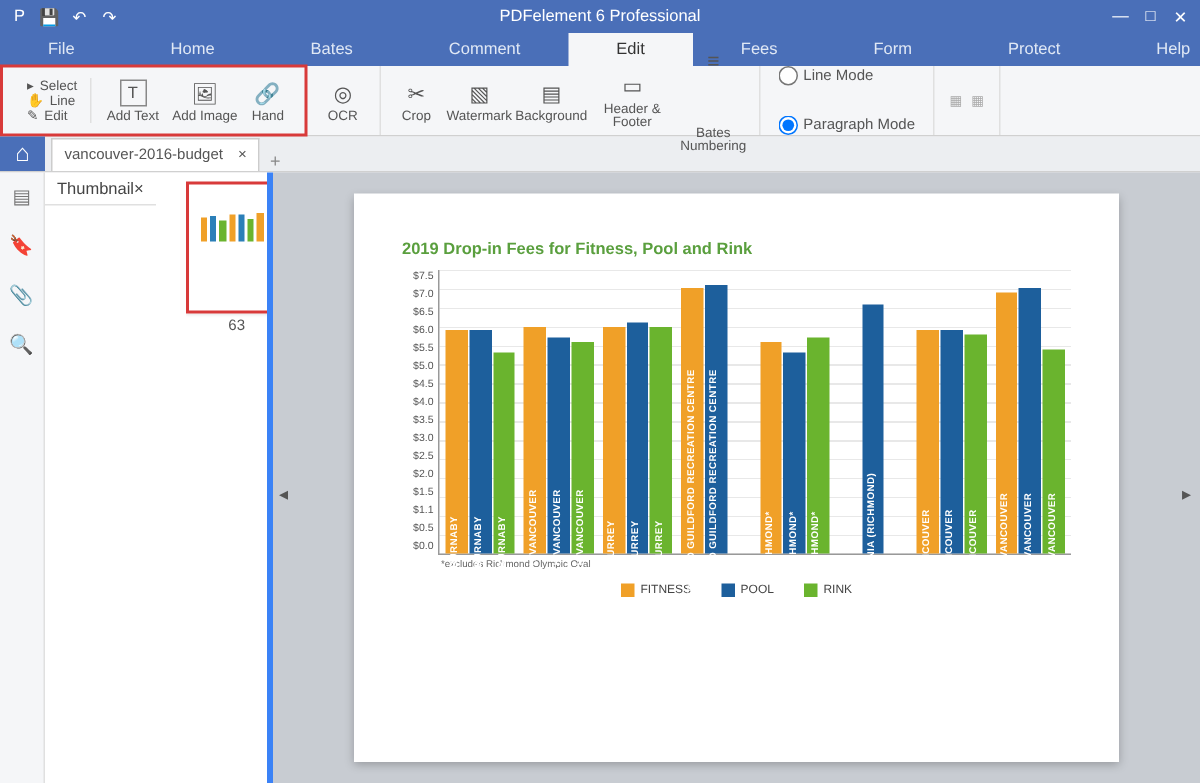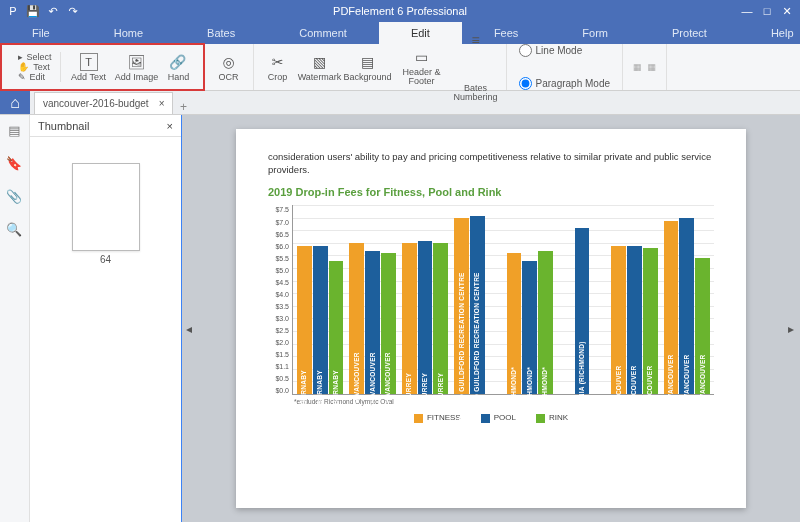--- a/index.html
+++ b/index.html
@@ -31,21 +31,21 @@
 
 .tabstrip { height: 24px; background: #eceef1; border-bottom: 1px solid #d0d0d0; display: flex; align-items: flex-end; }
 .hometab { width: 30px; height: 100%; display: flex; align-items: center; justify-content: center; background: #4a6fb8; color: #fff; cursor: pointer; }
 .doctab { height: 22px; background: #fff; border: 1px solid #ccc; border-bottom: none; display: flex; align-items: center; padding: 0 8px; font-size: 10px; color: #555; gap: 10px; margin-left: 4px; }
 .doctab .close { cursor: pointer; }
 .addtab { width: 20px; text-align: center; color: #888; cursor: pointer; font-size: 12px; }
 
 .workspace { display: flex; height: 407px; }
 .iconstrip { width: 30px; background: #f5f6f8; border-right: 1px solid #e0e0e0; display: flex; flex-direction: column; align-items: center; padding-top: 8px; gap: 18px; color: #777; font-size: 13px; }
 .iconstrip span { cursor: pointer; }
-.thumbpanel { width: 152px; background: #fff; border-right: 1px solid #3b82f6; display: flex; flex-direction: column; gap: 20px; }
+.thumbpanel { width: 152px; background: #fff; border-right: 4px solid #3b82f6; display: flex; flex-direction: row; gap: 20px; }
 .thumbhdr { height: 22px; border-bottom: 1px solid #e0e0e0; display: flex; align-items: center; justify-content: space-between; padding: 0 8px; font-size: 11px; color: #444; }
 .thumblist { flex: 1; overflow: hidden; padding: 6px 0; }
 .thumb { margin: 0 auto 6px; width: 68px; }
 .thumb .pg { width: 68px; height: 88px; background: #fff; border: 1px solid #bbb; box-shadow: 0 1px 2px rgba(0,0,0,0.1); position: relative; overflow: hidden; }
 .thumb.sel .pg { border: 2px solid #d83a3a; }
 .thumb .num { text-align: center; font-size: 10px; color: #555; margin-top: 3px; }
 .mini-bars { display: flex; align-items: flex-end; gap: 2px; padding: 12px 8px; height: 50px; }
 .mini-bars span { flex: 1; background: #2b7fb8; }
 .mini-text { padding: 8px; }
 .mini-text div { height: 2px; background: #b0b0b0; margin-bottom: 3px; }
@@ -108,21 +108,21 @@
 
 <div class="ribbon">
   <div class="rgroup redbox">
     <div class="selgrp" style="border-right:1px solid #e0e0e0;padding-right:8px;margin-right:4px;">
       <div>
           <span>▸</span>
           <span>Select</span>
         </div>
       <div>
           <span>✋</span>
-          <span>Text</span>
+          <span>Line</span>
         </div>
       <div>
           <span>✎</span>
           <span>Edit</span>
         </div>
     </div>
     <div class="rbtn">
         <div class="ic" style="border:1px solid #888;font-size:11px;">T</div>
         <div class="lbl">Add Text</div>
       </div>
@@ -198,42 +198,42 @@
     <span>📎</span>
     <span>🔍</span>
   </div>
 
   <div class="thumbpanel">
     <div class="thumbhdr">
       <span>Thumbnail</span>
       <span>×</span>
     </div>
     <div class="thumblist">
-      <div class="thumb">
+      <div class="thumb sel">
         <div class="pg">
-            <div class="mini-bars" style="padding-top:40px;">
-              <span style="height:30%"></span>
-              <span style="height:45%"></span>
-              <span style="height:50%"></span>
-              <span style="height:60%"></span>
-              <span style="height:70%"></span>
+            <div class="mini-bars">
+              <span style="height:60%;background:#f0a028;"></span>
+              <span style="height:65%"></span>
+              <span style="height:55%;background:#6ab42e;"></span>
+              <span style="height:70%;background:#f0a028;"></span>
+              <span style="height:68%"></span>
+              <span style="height:58%;background:#6ab42e;"></span>
+              <span style="height:72%;background:#f0a028;"></span>
               <span style="height:75%"></span>
-              <span style="height:80%"></span>
-            </div>
-          </div>
-        <div class="num">64</div>
+            </div>
+          </div>
+        <div class="num">63</div>
       </div>
     </div>
   </div>
 
   <div class="canvas">
     <div class="navarrow left">◂</div>
     <div class="navarrow right">▸</div>
     <div class="page">
-      <p>consideration users' ability to pay and pricing competitiveness relative to similar private and public service providers.</p>
       <div class="charttitle">2019 Drop-in Fees for Fitness, Pool and Rink</div>
       <div class="chart">
         <div class="yaxis" id="yaxis">
             <span>$7.5</span>
             <span>$7.0</span>
             <span>$6.5</span>
             <span>$6.0</span>
             <span>$5.5</span>
             <span>$5.0</span>
             <span>$4.5</span>

